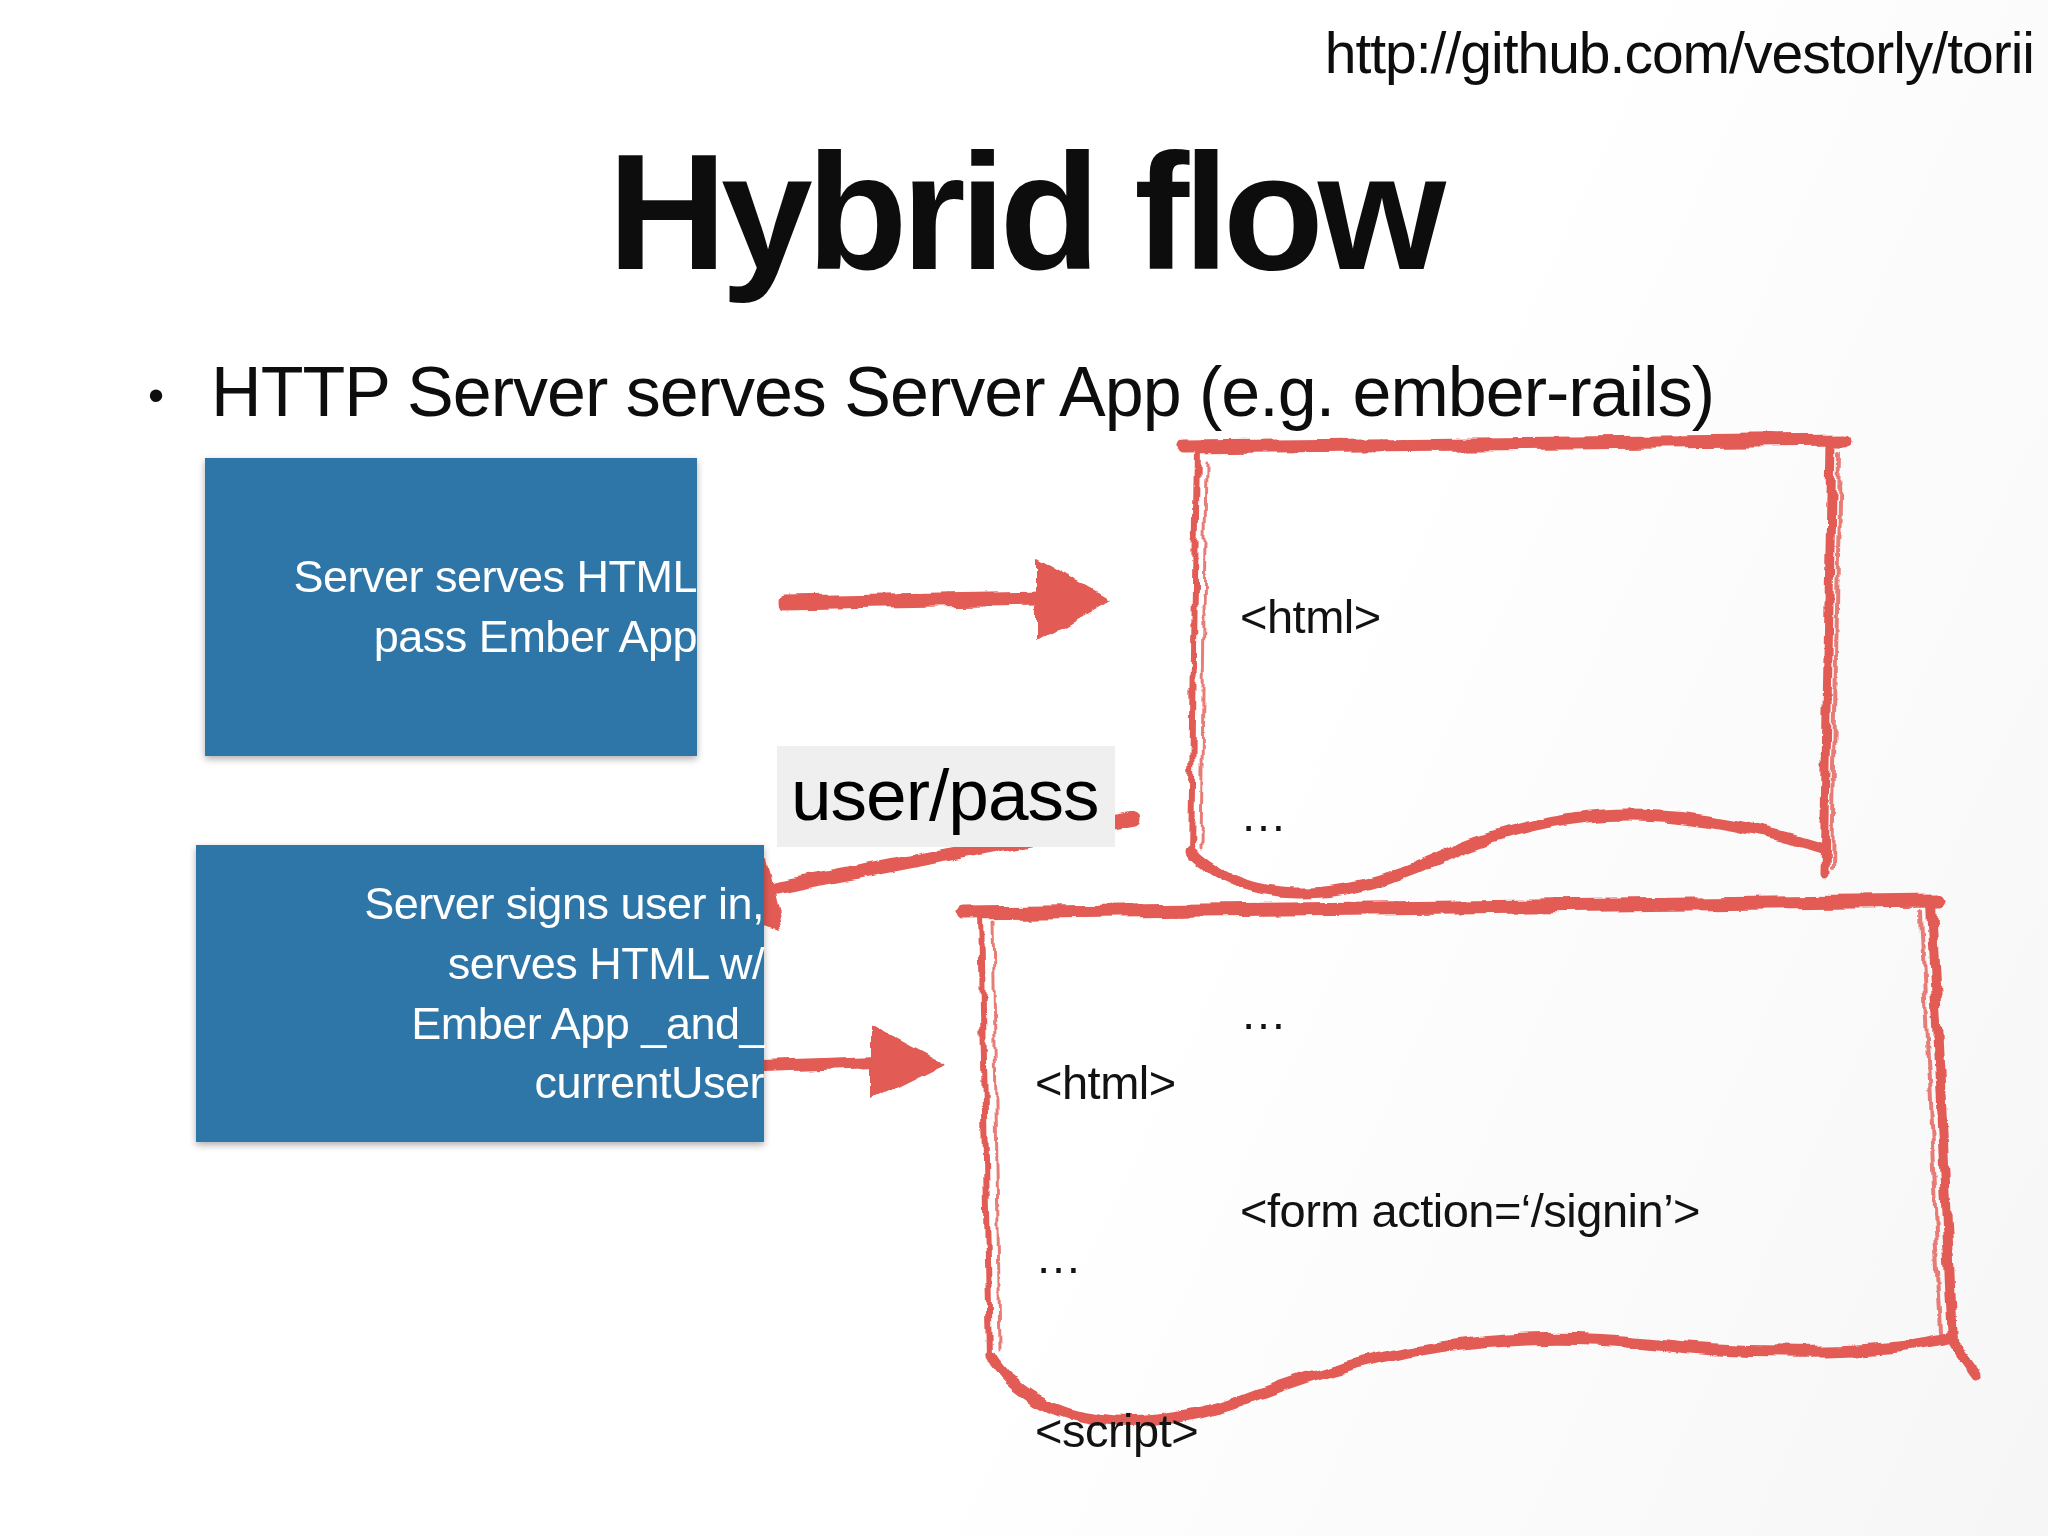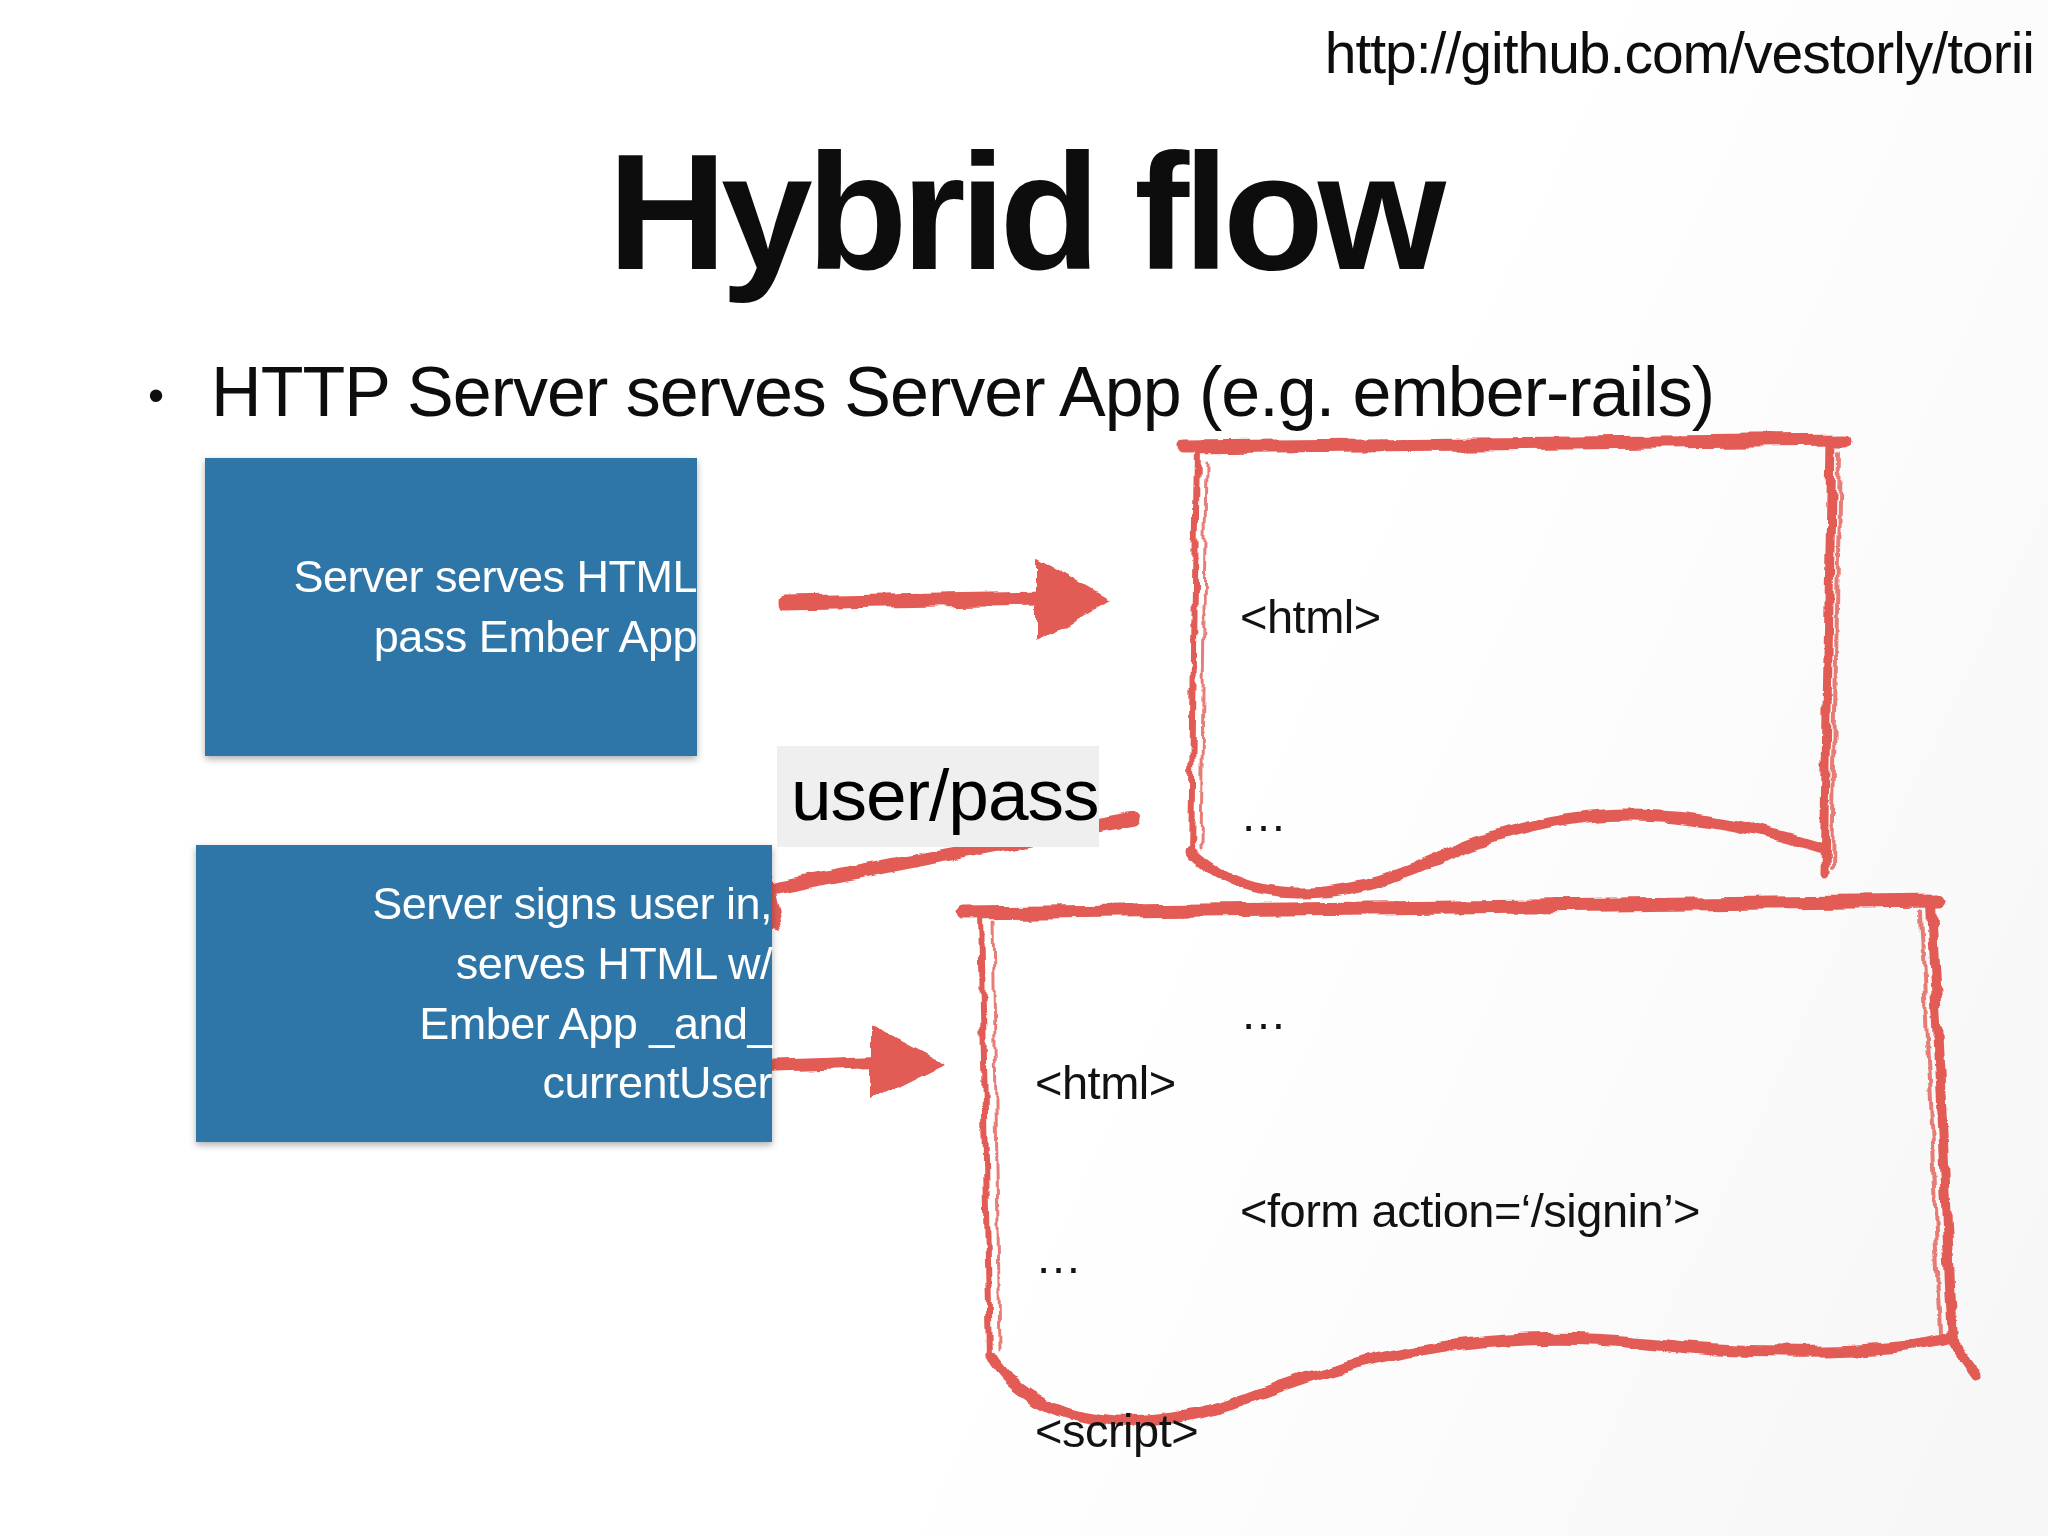--- a/index.html
+++ b/index.html
@@ -40,26 +40,26 @@
     position:absolute;
     background:var(--box-blue);
     color:#fff;
     display:flex;flex-direction:column;
     align-items:flex-end;justify-content:center;
     text-align:center;
     font-size:45px;line-height:1.33;letter-spacing:-0.5px;
     box-shadow:0 3px 7px rgba(0,0,0,.32);
   }
   .box1{left:205px;top:458px;width:492px;height:298px;}
-  .box2{left:196px;top:845px;width:568px;height:297px;padding-left:8px;}
+  .box2{left:196px;top:845px;width:568px;height:297px;}
   .userpass{
     position:absolute;left:777px;top:746px;
     background:var(--label-bg);
     font-size:73px;line-height:1.28;letter-spacing:-1px;
-    padding:2px 0 6px 14px;color:#000;
+    padding:2px 16px 6px 14px;color:#000;
   }
   .code{
     position:absolute;
     font-size:47px;color:#121212;letter-spacing:-0.5px;
     white-space:pre;
   }
   .code1{left:1240px;top:452px;line-height:66px;}
   .code2{left:1035px;top:938px;line-height:58px;}
   .sketch{
     position:absolute;left:0;top:0;

